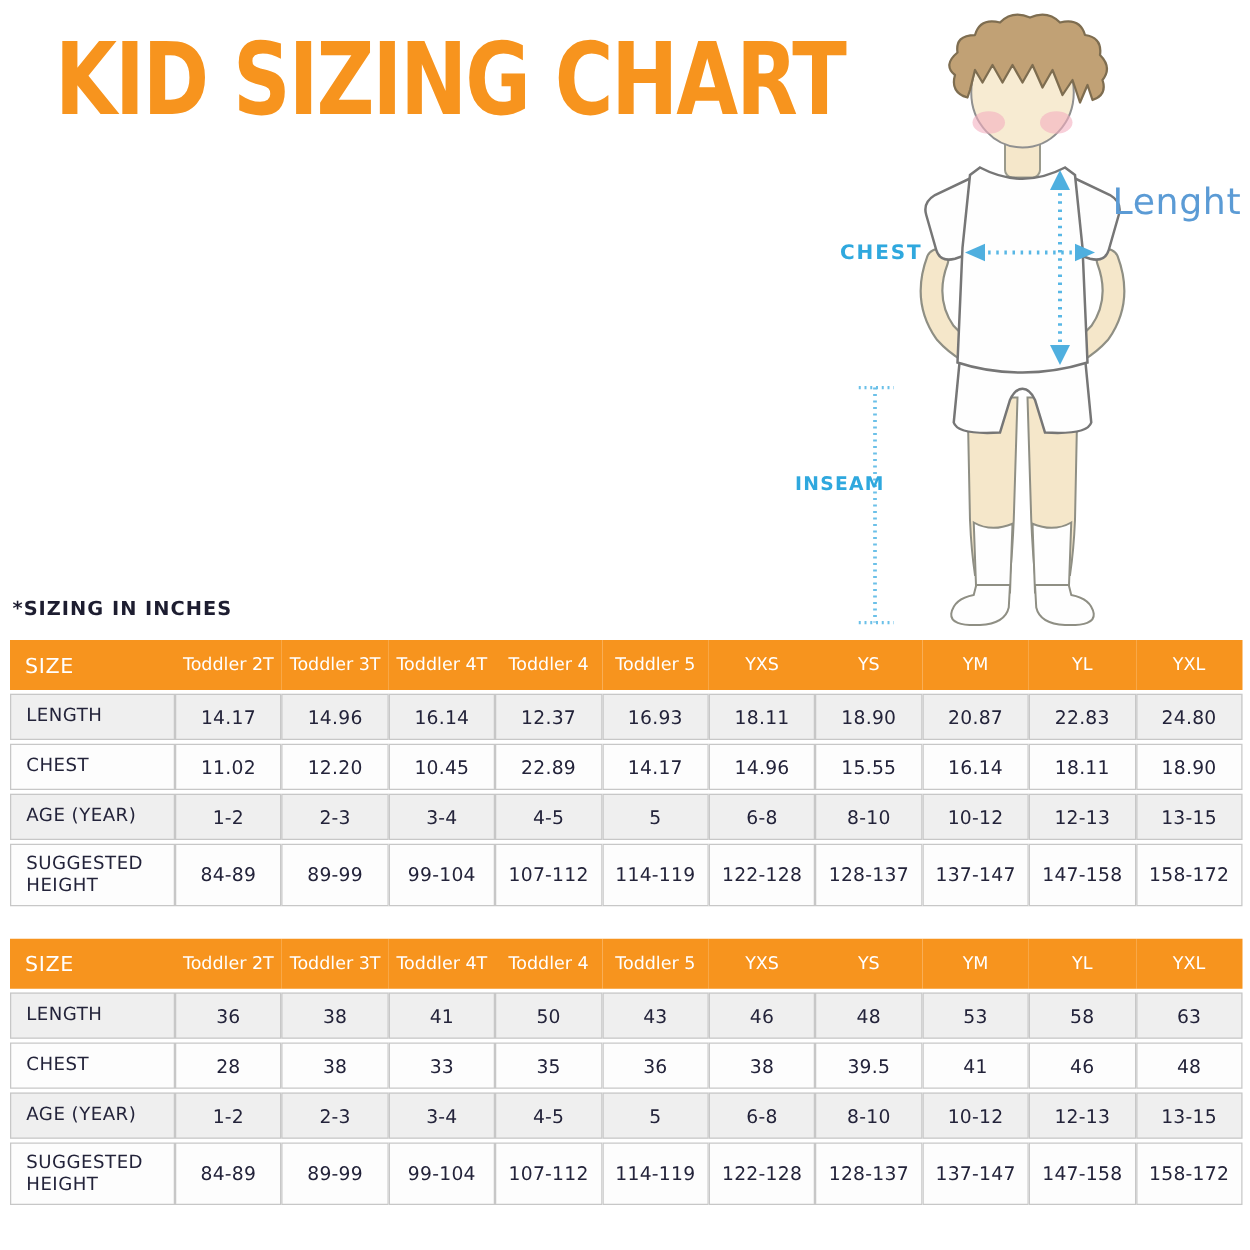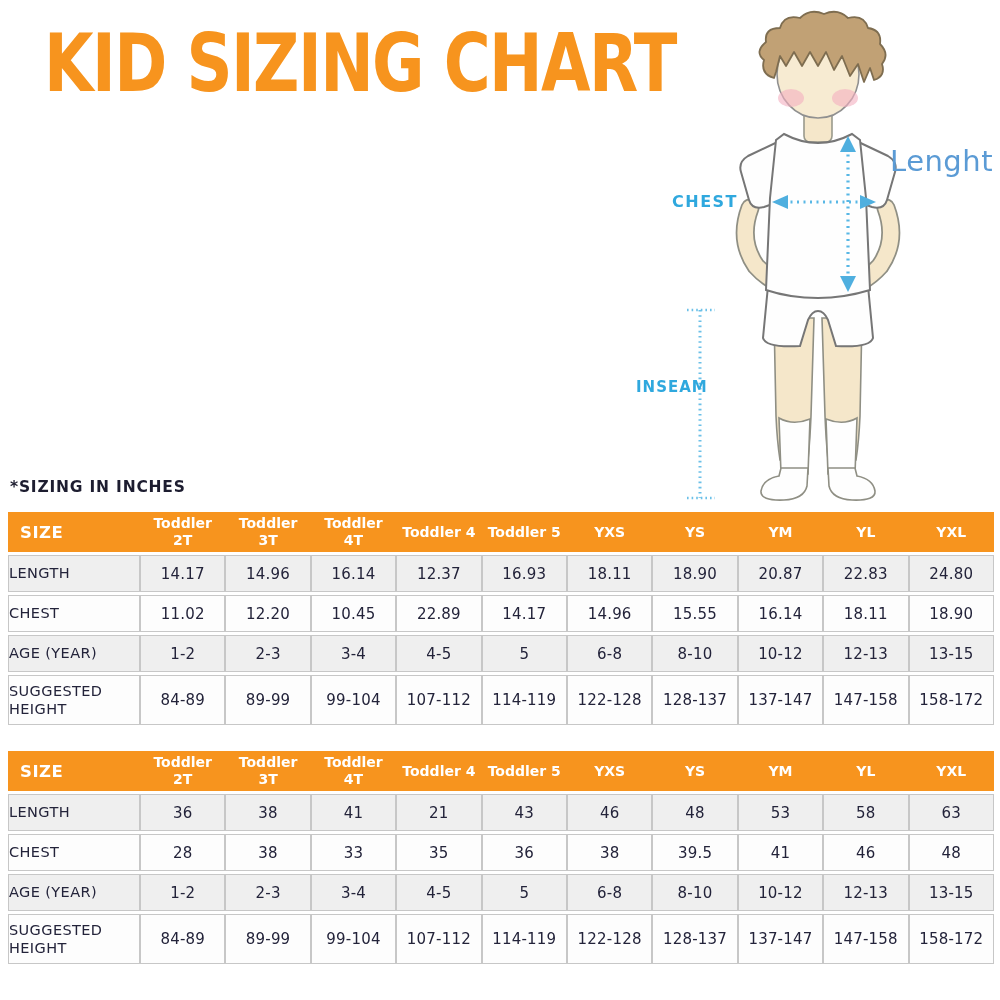--- a/index.html
+++ b/index.html
@@ -44,32 +44,32 @@
   .section-inches{top:478px;}
   .section-centimes{top:748px;}
   .section-title{
     font-size:15.5px;font-weight:bold;color:#1D1D30;
     letter-spacing:0.8px;margin:0 0 13px 2px;
   }
   table{width:100%;border-collapse:separate;border-spacing:0 3px;table-layout:fixed;}
   col.col-size{width:132px;}
   thead tr{height:40px;}
   thead th{
-    background:var(--orange);color:#fff;font-weight:bold;
+    background:var(--orange);color:#fff;font-weight:normal;
     border:none;vertical-align:middle;
   }
   th.th-size{font-size:16.5px;text-align:left;padding-left:12px;letter-spacing:0.5px;}
   th.th-col{font-size:14px;line-height:1.18;padding:3px 2px;text-align:center;}
   tbody tr{height:37px;}
   tbody tr:last-child{height:50px;}
   tbody th,tbody td{
     border:1px solid var(--cell-border);vertical-align:middle;color:var(--ink);
   }
   tbody th.row-label{
-    text-align:left;font-size:14.5px;font-weight:normal;
+    text-align:left;padding-left:12px;font-size:14.5px;font-weight:normal;
     letter-spacing:0.4px;line-height:1.25;
   }
   tbody td{text-align:center;font-size:15px;letter-spacing:0.2px;}
   tr.row-shaded th,tr.row-shaded td{background:var(--row-gray);}
   tr.row-plain th,tr.row-plain td{background:var(--row-plain);}
 </style>
 </head>
 <body>
 
 <h1 class="page-title">KID SIZING CHART</h1>
@@ -243,21 +243,21 @@
           <th class="th-col">YL</th>
           <th class="th-col">YXL</th>
         </tr>
       </thead>
       <tbody>
         <tr class="row-shaded">
           <th class="row-label" scope="row">LENGTH</th>
           <td>36</td>
           <td>38</td>
           <td>41</td>
-          <td>21</td>
+          <td>50</td>
           <td>43</td>
           <td>46</td>
           <td>48</td>
           <td>53</td>
           <td>58</td>
           <td>63</td>
         </tr>
         <tr class="row-plain">
           <th class="row-label" scope="row">CHEST</th>
           <td>28</td>

